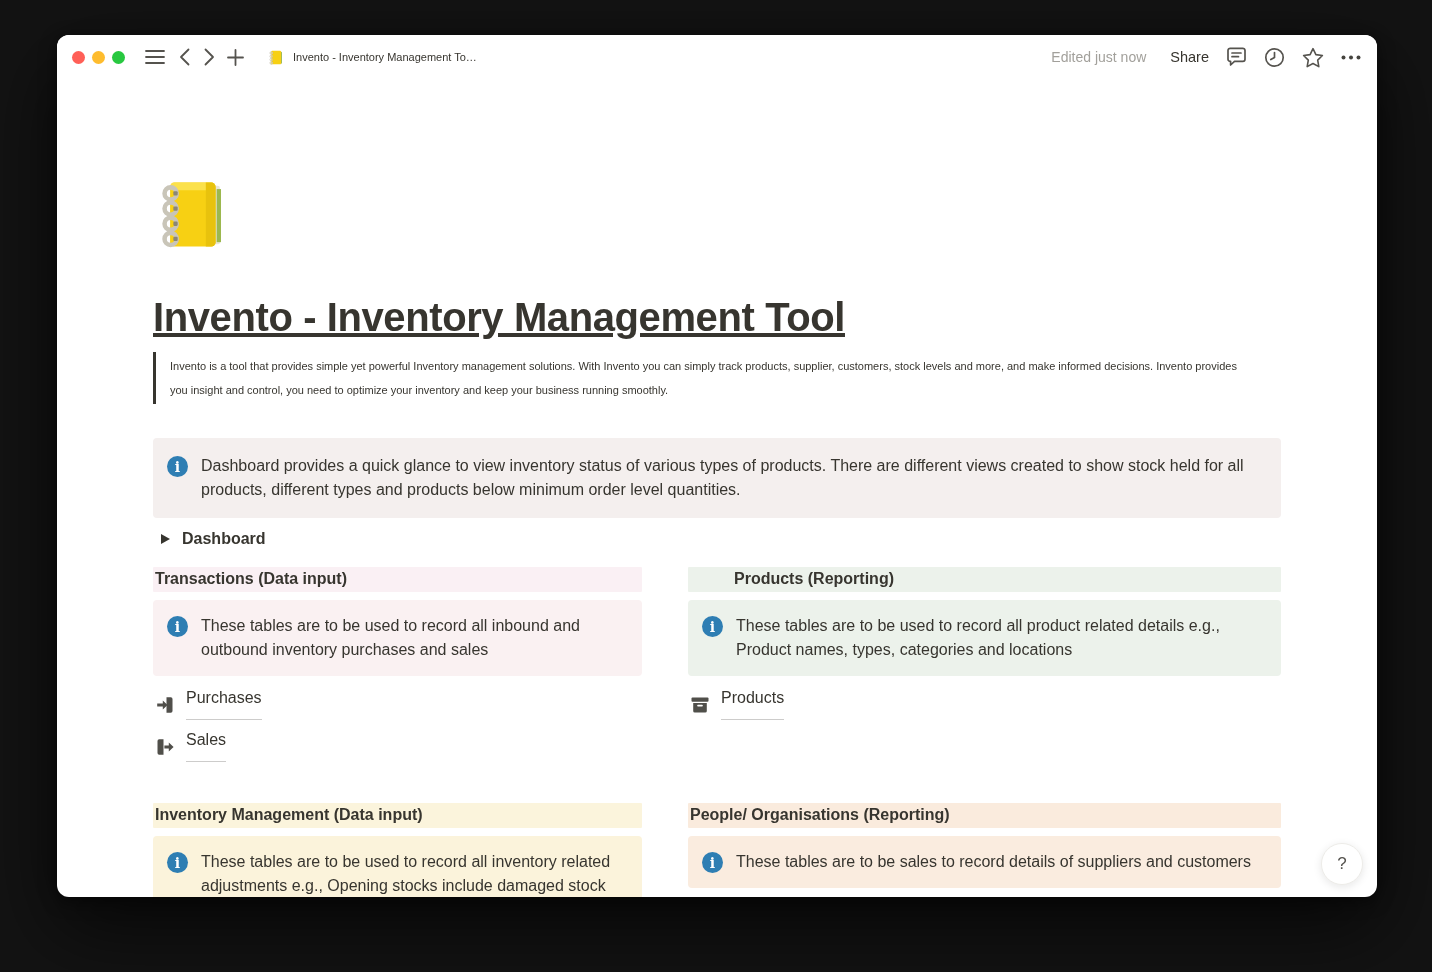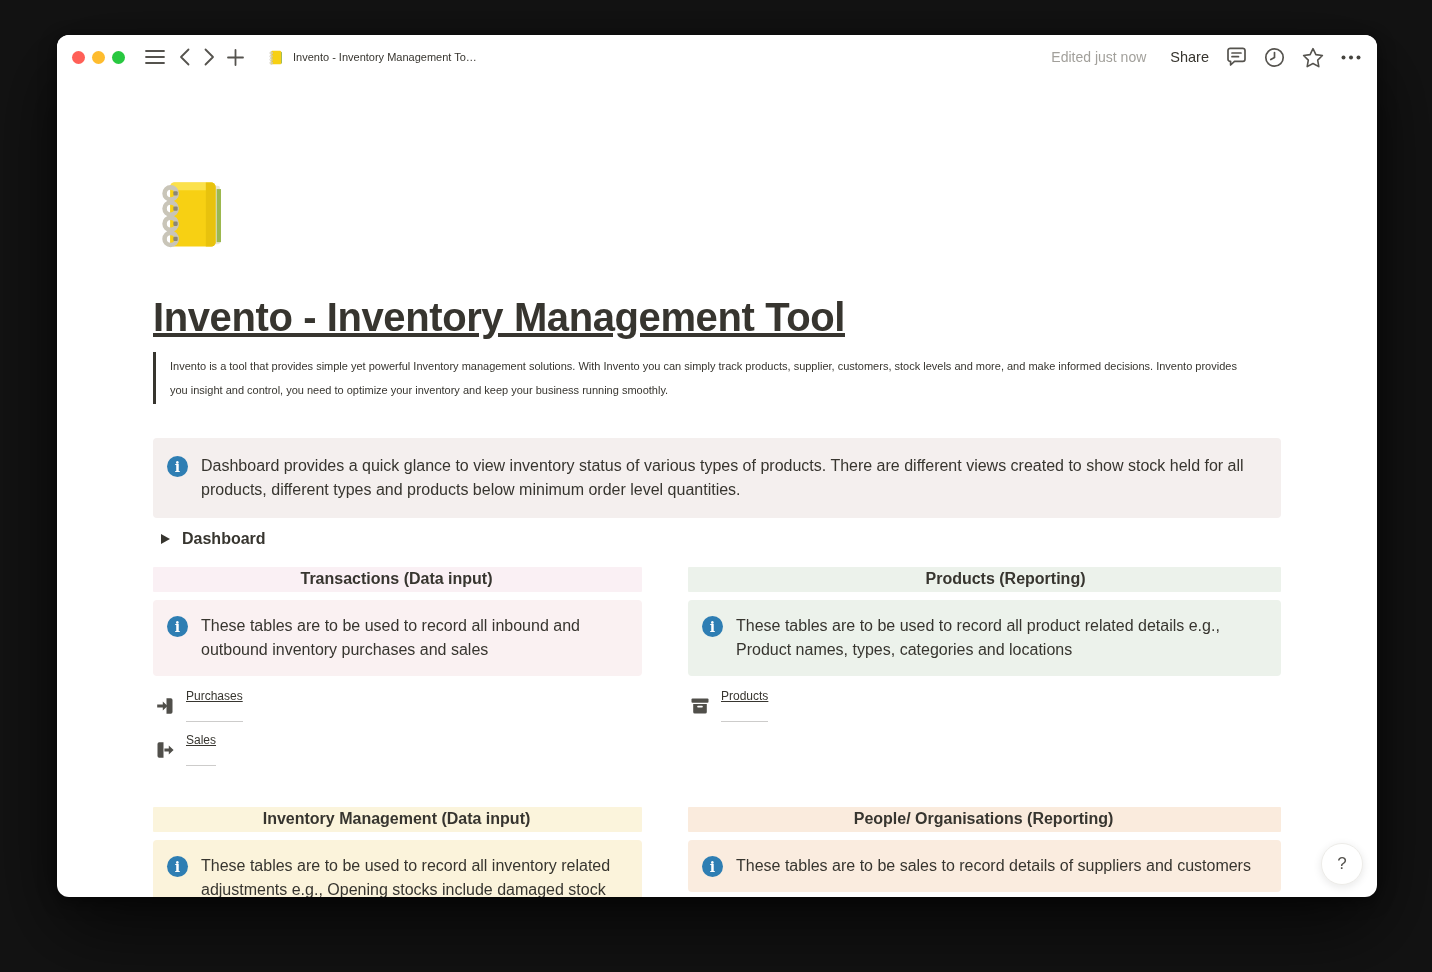--- a/index.html
+++ b/index.html
@@ -67,30 +67,30 @@
                   margin:0 12px 0 6px; }
   .toggle-label { font-size:16px; font-weight:600; color:#37352F; }
 
   .columns { display:flex; gap:46px; margin-top:15px; }
   .columns.row2 { margin-top:37px; }
   .col-l { width:489px; flex:none; }
   .col-r { width:593px; flex:none; }
 
   .section-heading {
     font-size:16px; font-weight:700; color:#37352F;
-    padding:3px 4px 4px 2px; border-radius:1px;text-align:center;
+    padding:3px 4px 4px 2px; border-radius:1px;
   }
   .section-callout { margin-top:8px; padding:14px 16px 14px 14px; }
 
   .links { margin-top:9px; }
   .link-row { display:flex; align-items:center; gap:11px; padding:4px 2px; margin-top:3px;
               cursor:pointer; }
   .link-icon { flex:none; width:20px; height:20px; color:#504F4A; display:flex; align-items:center; }
-  .link-label { font-size:12px; font-weight:500; color:#37352F;
-                border-bottom:1px solid rgba(55,53,47,.25); padding-bottom:18px;text-decoration:underline; }
+  .link-label { font-size:16px; font-weight:500; color:#37352F;
+                border-bottom:1px solid rgba(55,53,47,.25); padding-bottom:12px; }
 
   .help-btn {
     position:absolute; right:14px; bottom:12px; width:42px; height:42px; border-radius:50%;
     background:#fff; border:1px solid #EDECE8; box-shadow:0 2px 8px rgba(15,15,15,.1);
     display:flex; align-items:center; justify-content:center;
     font-size:17px; color:#55534E; cursor:pointer;
   }
 </style>
 </head>
 <body>

